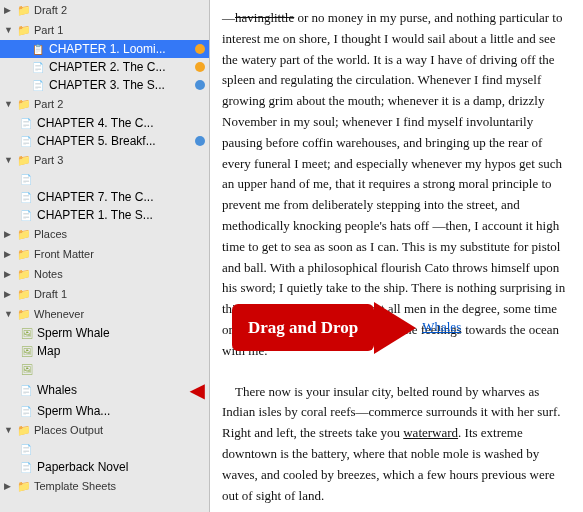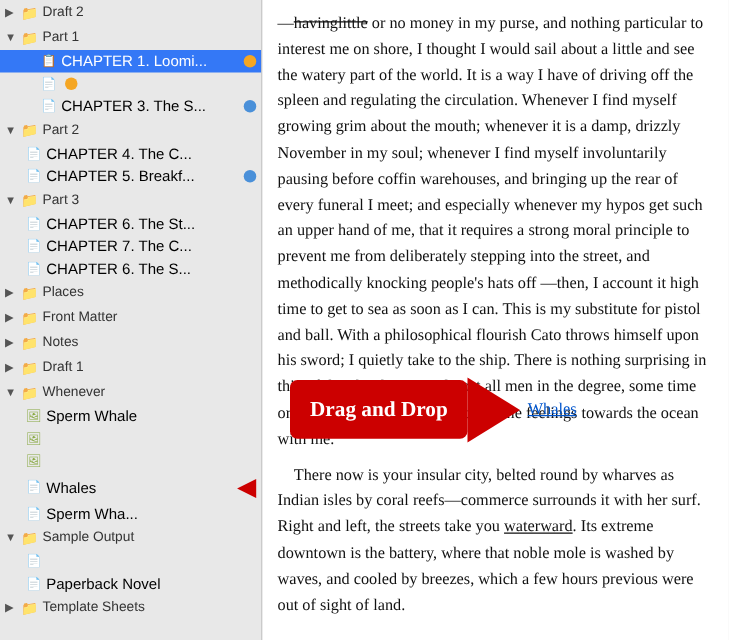--- a/index.html
+++ b/index.html
@@ -152,20 +152,21 @@
   <div class="tree-item selected" style="padding-left: 20px;">
     <span class="disclosure" style="color:white;"></span>
     <span class="icon" style="color:#6699ff;">📋</span>
     <span class="label">CHAPTER 1. Loomi...</span>
     <span class="dot dot-orange"></span>
   </div>
 
   <div class="tree-item" style="padding-left: 20px;">
     <span class="disclosure"></span>
     <span class="icon file-icon">📄</span>
+    <span class="label">CHAPTER 2. The C...</span>
     <span class="dot dot-orange"></span>
   </div>
 
   <div class="tree-item" style="padding-left: 20px;">
     <span class="disclosure"></span>
     <span class="icon file-icon">📄</span>
     <span class="label">CHAPTER 3. The S...</span>
     <span class="dot dot-blue"></span>
   </div>
 
@@ -184,29 +185,28 @@
     <span class="dot dot-blue"></span>
   </div>
 
   <div class="group-label">
     <span class="disclosure">▼</span>
     <span class="icon folder-icon">📁</span>
     <span class="label">Part 3</span>
   </div>
   <div class="tree-item" style="padding-left: 20px;">
     <span class="icon file-icon">📄</span>
-    <span class="label">CHAPTER 6. The St...</span>
   </div>
   <div class="tree-item" style="padding-left: 20px;">
     <span class="icon file-icon">📄</span>
     <span class="label">CHAPTER 7. The C...</span>
   </div>
   <div class="tree-item" style="padding-left: 20px;">
     <span class="icon file-icon">📄</span>
-    <span class="label">CHAPTER 6. The S...</span>
+    <span class="label">CHAPTER 1. The S...</span>
   </div>
 
   <div class="group-label">
     <span class="disclosure">▶</span>
     <span class="icon folder-icon">📁</span>
     <span class="label">Places</span>
   </div>
 
   <div class="group-label">
     <span class="disclosure">▶</span>
@@ -230,39 +230,40 @@
     <span class="disclosure">▼</span>
     <span class="icon folder-icon">📁</span>
     <span class="label">Whenever</span>
   </div>
   <div class="tree-item" style="padding-left: 20px;">
     <span class="icon img-icon">🖼</span>
     <span class="label">Sperm Whale</span>
   </div>
   <div class="tree-item" style="padding-left: 20px;">
     <span class="icon img-icon">🖼</span>
+    <span class="label">Map</span>
   </div>
   <div class="tree-item" style="padding-left: 20px;">
     <span class="icon img-icon">🖼</span>
   </div>
 
   <div class="tree-item" style="padding-left: 20px; position: relative;">
     <span class="icon file-icon">📄</span>
     <span class="label">Whales</span>
     <span style="color:#cc0000; font-size:20px; margin-left:4px; line-height:1;">◀</span>
   </div>
   <div class="tree-item" style="padding-left: 20px;">
     <span class="icon file-icon">📄</span>
     <span class="label">Sperm Wha...</span>
   </div>
 
   <div class="group-label">
     <span class="disclosure">▼</span>
     <span class="icon folder-icon">📁</span>
-    <span class="label">Sample Output</span>
+    <span class="label">Places Output</span>
   </div>
   <div class="tree-item" style="padding-left: 20px;">
     <span class="icon file-icon">📄</span>
   </div>
   <div class="tree-item" style="padding-left: 20px;">
     <span class="icon file-icon">📄</span>
     <span class="label">Paperback Novel</span>
   </div>
 
   <div class="group-label">
@@ -283,17 +284,17 @@
       <div style="position: absolute; top: -60px; left: 10px; display: flex; align-items: center; z-index: 10;">
         <div style="background: #cc0000; color: white; font-size: 17px; font-weight: bold; padding: 10px 16px; border-radius: 6px; white-space: nowrap;">
           Drag and Drop
         </div>
         <div style="width: 0; height: 0; border-top: 26px solid transparent; border-bottom: 26px solid transparent; border-left: 42px solid #cc0000; margin-left: 0;">
         </div>
         <span style="margin-left: 6px; color: #0055cc; text-decoration: underline; font-family: 'Times New Roman', serif; font-size: 13px; font-weight: normal;">Whales</span>
       </div>
     </div>
 
-    <p style="margin-top: 8px;">
+    <p style="margin-top: 20px;">
       &nbsp;&nbsp;&nbsp;&nbsp;There now is your insular city, belted round by wharves as Indian isles by coral reefs—commerce surrounds it with her surf. Right and left, the streets take you <span style="text-decoration: underline;">waterward</span>. Its extreme downtown is the battery, where that noble mole is washed by waves, and cooled by breezes, which a few hours previous were out of sight of land.
     </p>
   </div>
 </div>
 
 </body></html>

